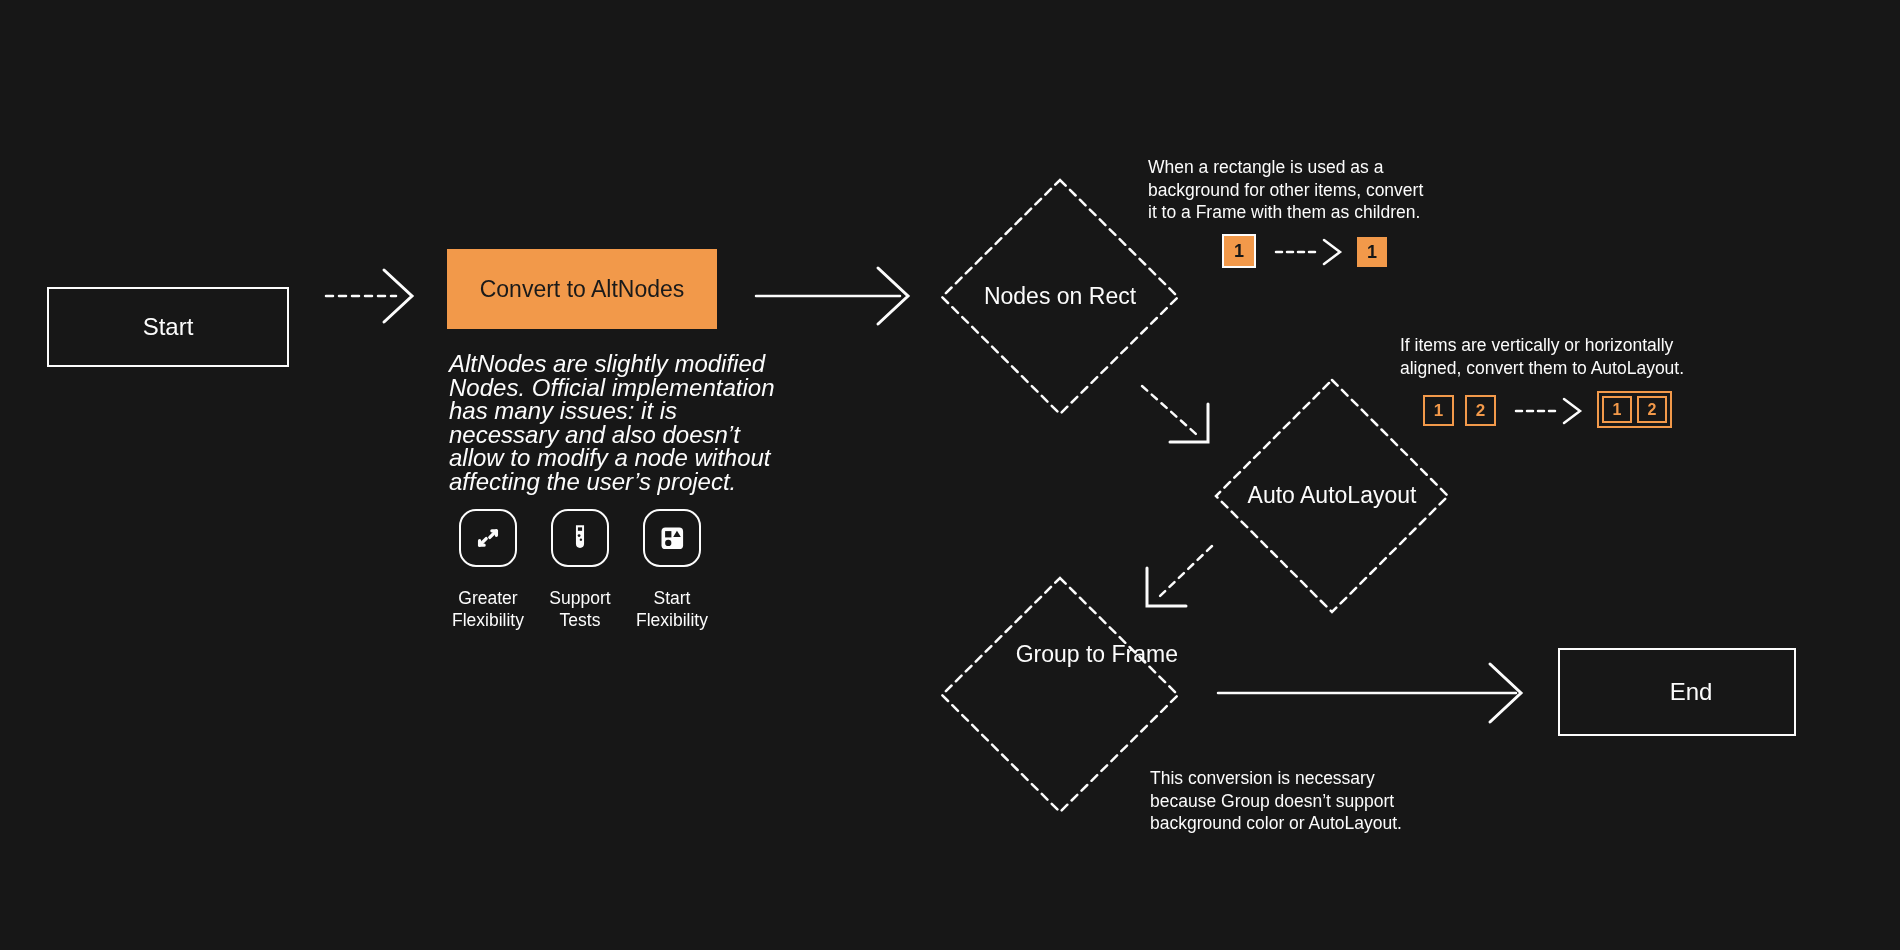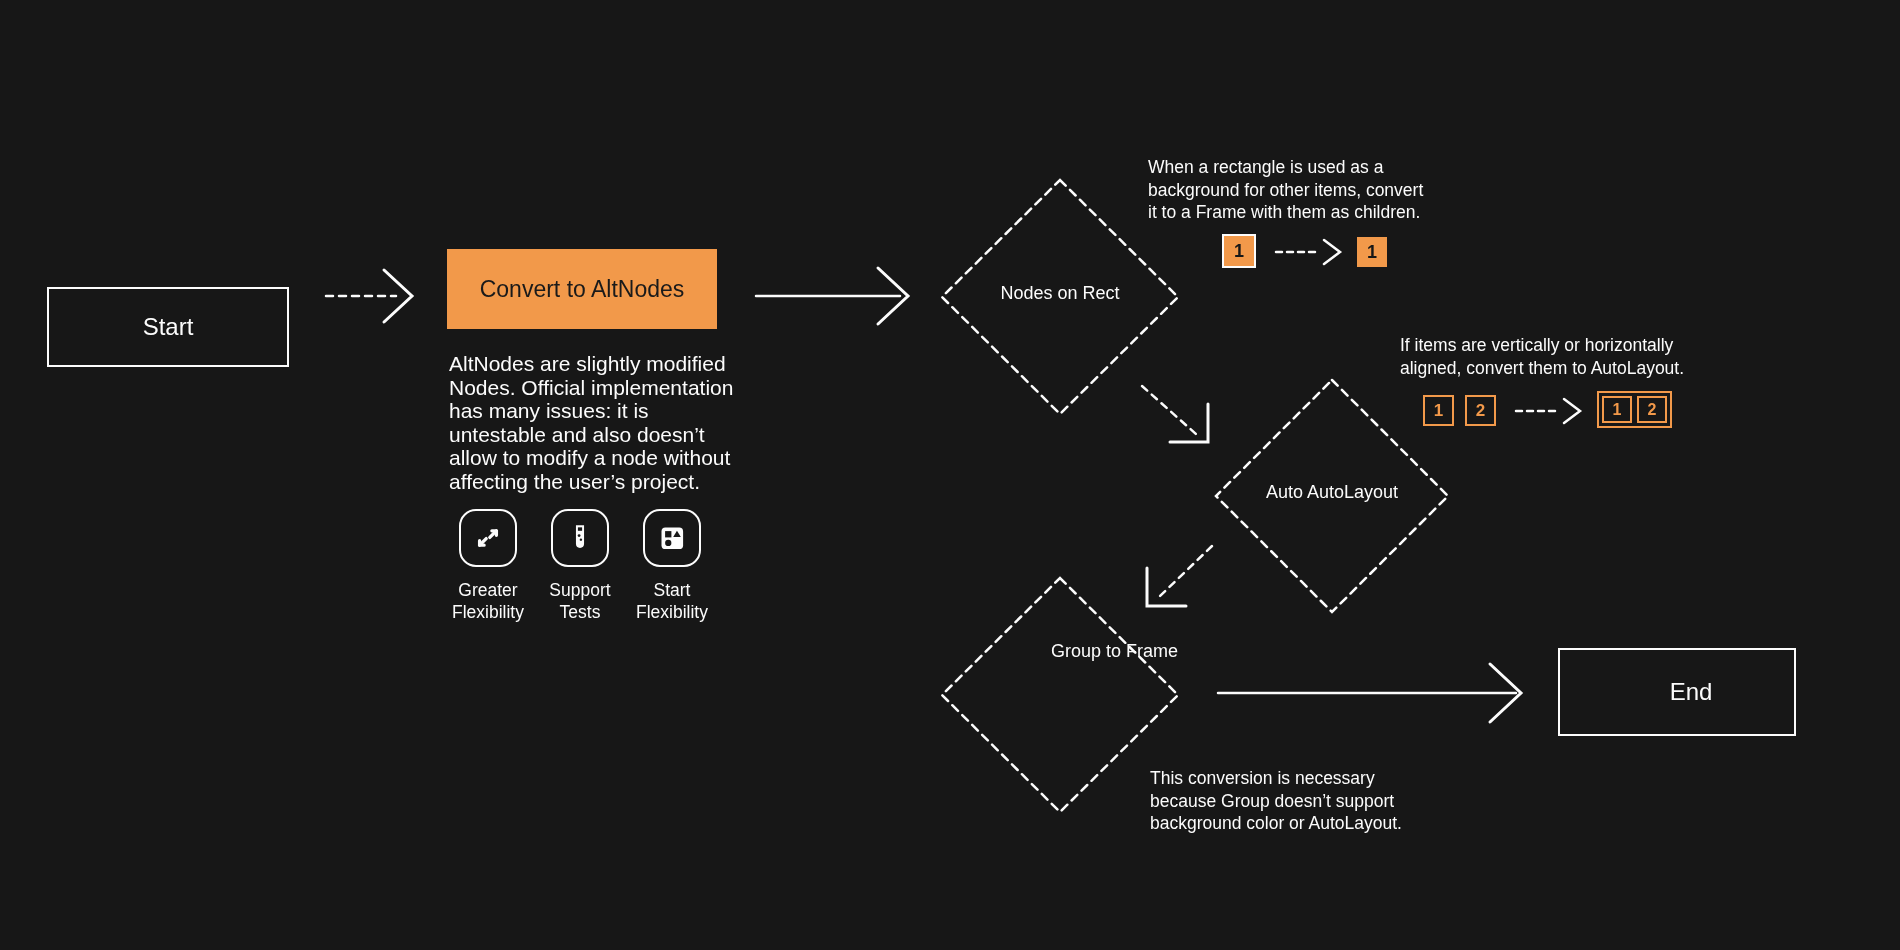--- a/index.html
+++ b/index.html
@@ -22,38 +22,38 @@
   .terminal.start { left:47px;  top:255px; width:242px; height:80px;margin-top:32px; }
   .terminal.end   { left:1558px; top:648px; width:238px; height:88px;padding-left:28px; }
 
   .process {
     position:absolute; left:447px; top:249px; width:270px; height:80px;
     background:#F2994A; color:#1A1A1A; box-sizing:border-box;
     display:flex; align-items:center; justify-content:center;
     font-size:23px; font-weight:500;
   }
 
-  .para { position:absolute; left:449px; top:352px; font-size:21px; line-height:23.5px; }
+  .para { position:absolute; left:449px; top:352px; font-size:24px; line-height:23.5px;font-style:italic; }
   .note { position:absolute; font-size:17.5px; line-height:22.5px; }
   .note.rect-note  { left:1148px; top:156px; }
   .note.al-note    { left:1400px; top:334px; }
   .note.group-note { left:1131px; top:767px;margin-left:19px; }
 
-  .dlabel { position:absolute; text-align:center; font-size:18px; }
+  .dlabel { position:absolute; text-align:center; font-size:23px; }
   .dlabel.nodes-rect { left:942px;  top:283px; width:236px; }
   .dlabel.auto-al    { left:1216px; top:482px; width:232px; }
   .dlabel.group-fr   { left:942px;  top:641px; width:236px;text-align:right; }
 
   .features { position:absolute; left:442px; top:509px; display:flex; }
   .feature { width:92px; display:flex; flex-direction:column; align-items:center; }
   .feature .ibox {
     width:58px; height:58px; border:2.5px solid #FCFCFC; border-radius:17px;
     box-sizing:border-box; display:flex; align-items:center; justify-content:center;
   }
-  .feature .flabel { margin-top:12px; font-size:17.5px; line-height:22px; text-align:center; }
+  .feature .flabel { margin-top:20px; font-size:17.5px; line-height:22px; text-align:center; }
 
   .numbox {
     position:absolute; box-sizing:border-box;
     display:flex; align-items:center; justify-content:center;
     font-size:18px; font-weight:700;
   }
   .numbox.rect-before { left:1222px; top:234px; width:34px; height:34px;
     background:#F2994A; border:2.5px solid #FCFCFC; color:#171717; }
   .numbox.rect-after  { left:1357px; top:237px; width:30px; height:30px;
     background:#F2994A; color:#171717; }
@@ -127,21 +127,21 @@
   </div>
 
   <div class="process">
     <span>Convert to AltNodes</span>
   </div>
 
   <div class="para">
     <div>AltNodes are slightly modified</div>
     <div>Nodes. Official implementation</div>
     <div>has many issues: it is</div>
-    <div>untestable and also doesn’t</div>
+    <div>necessary and also doesn’t</div>
     <div>allow to modify a node without</div>
     <div>affecting the user’s project.</div>
   </div>
 
   <div class="features">
 
     <div class="feature">
       <div class="ibox">
         <svg width="36" height="36" viewBox="0 0 24 24" fill="none" stroke="#FCFCFC" stroke-width="2.2" stroke-linecap="round" stroke-linejoin="round">
           <polyline points="14.6 7.2 17.6 7.2 17.6 10.2"></polyline>

